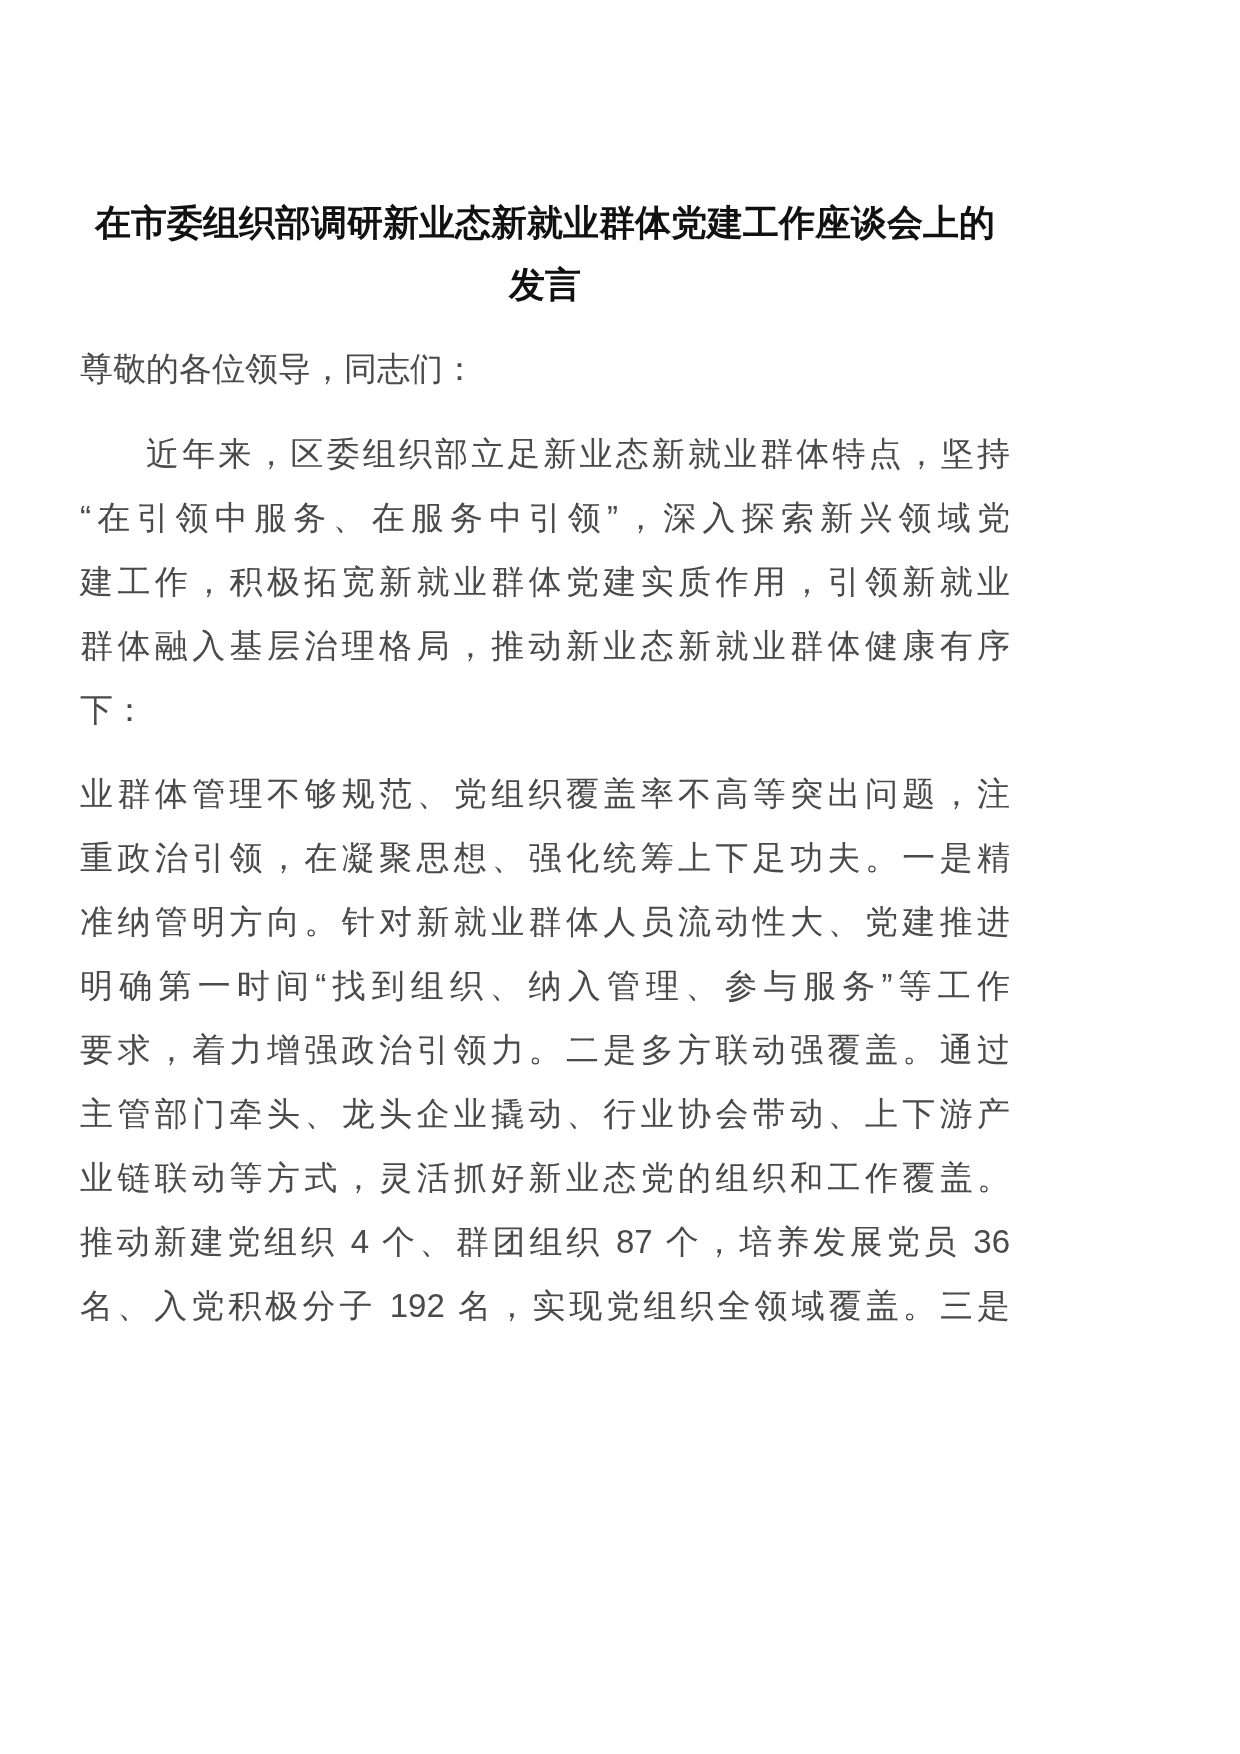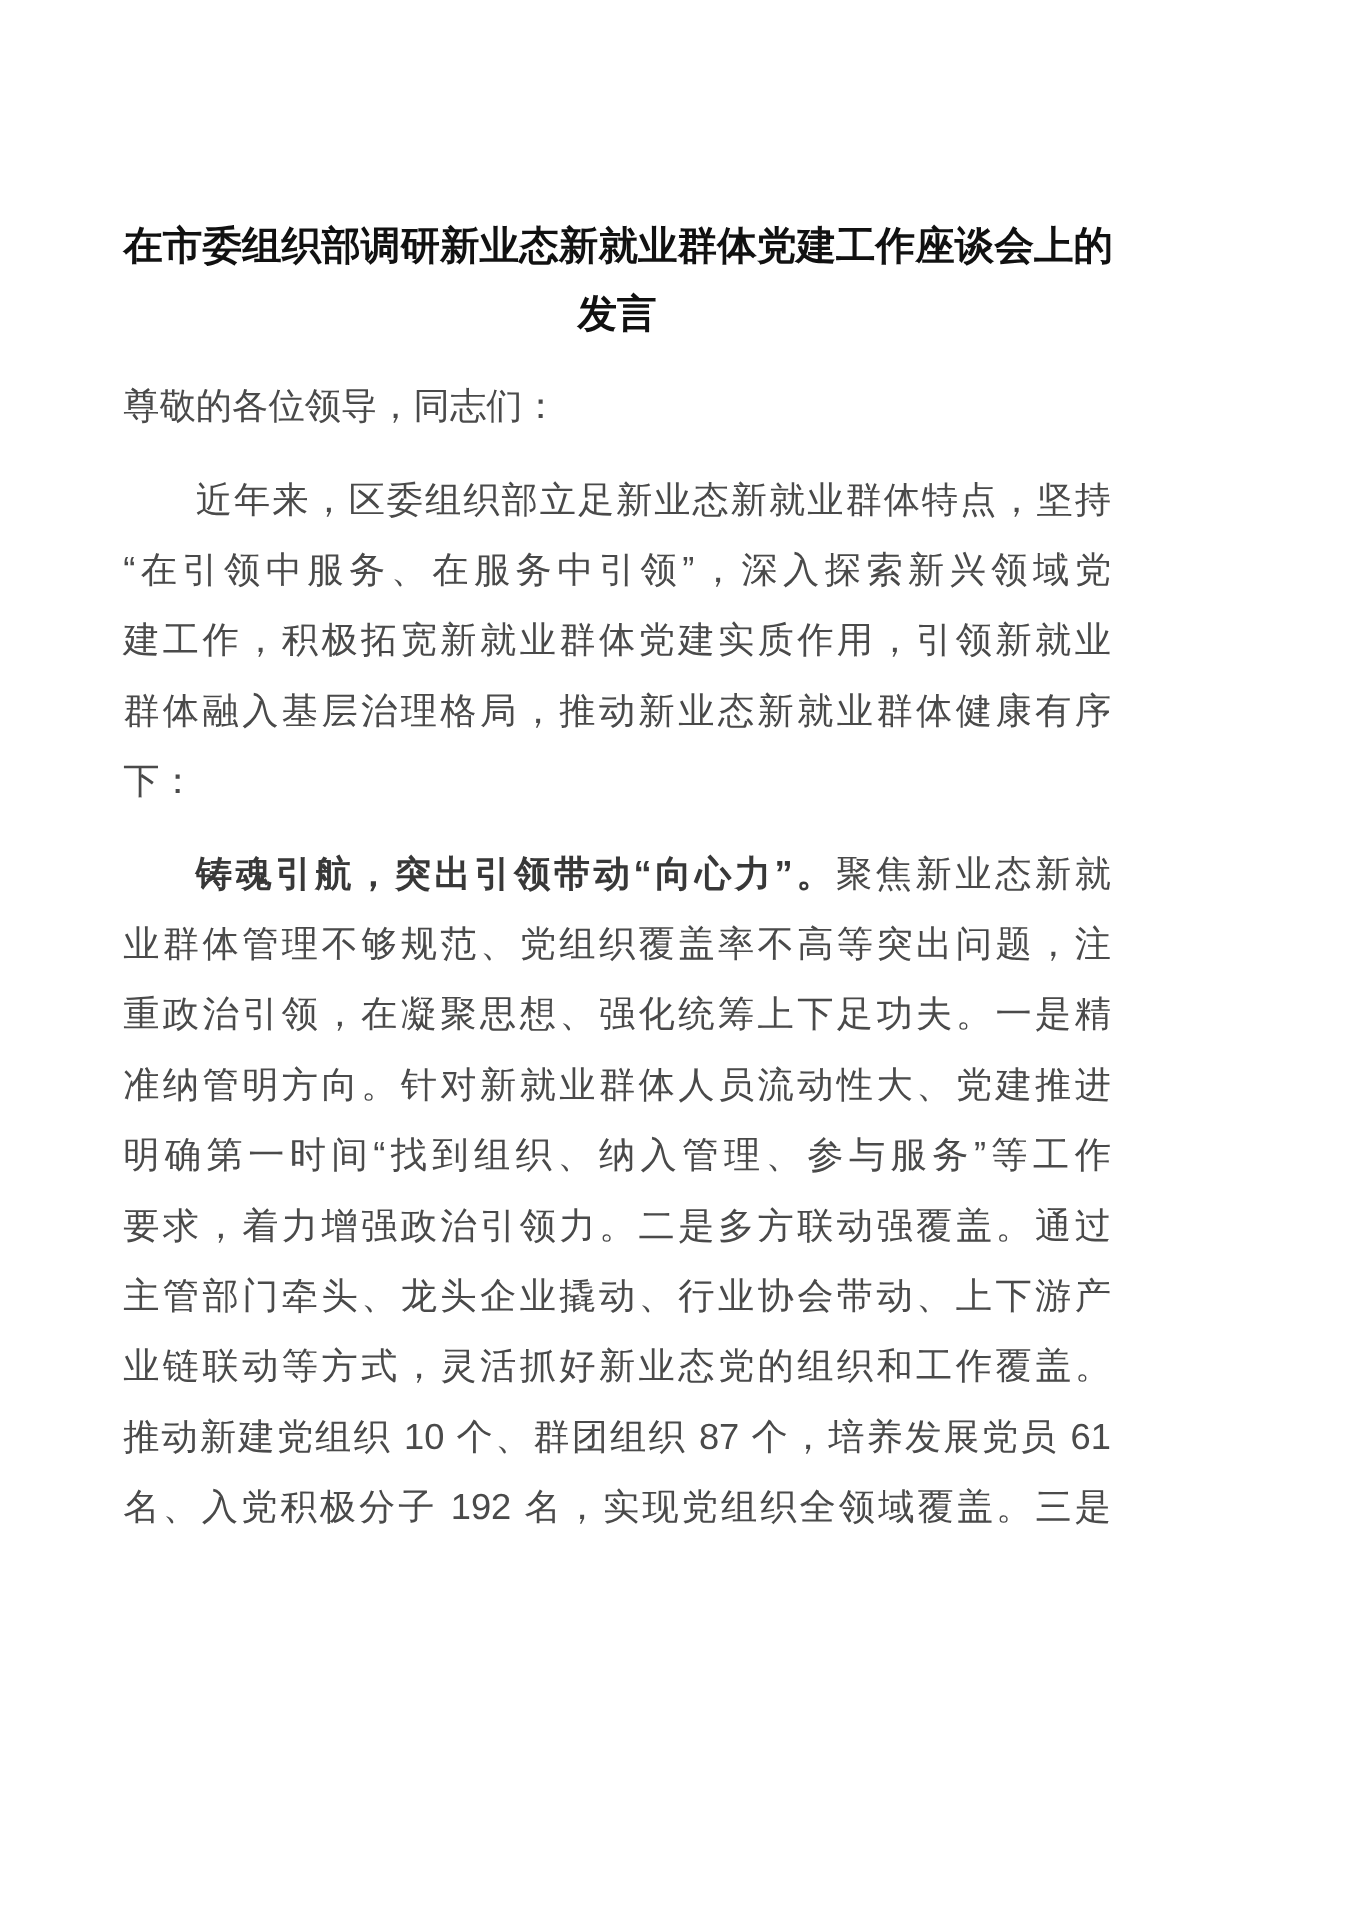--- a/index.html
+++ b/index.html
@@ -6,21 +6,21 @@
     margin: 0;
     padding: 0;
     background: #ffffff;
   }
   .page {
     position: relative;
     width: 1196px;
     height: 1754px;
     background: #ffffff;
     box-sizing: border-box;
-    padding: 192px 186px 0 112px;
+    padding: 192px 186px 0 80px;
     overflow: hidden;
     font-family: "Liberation Sans", sans-serif;
   }
   .doc-title {
     margin: 0 0 21px 0;
     font-size: 36px;
     line-height: 62px;
     font-weight: 700;
     color: #111111;
     text-align: center;
@@ -70,25 +70,24 @@
 
   <div class="para">
     <div class="line first">近年来，区委组织部立足新业态新就业群体特点，坚持</div>
     <div class="line">“在引领中服务、在服务中引领”，深入探索新兴领域党</div>
     <div class="line">建工作，积极拓宽新就业群体党建实质作用，引领新就业</div>
     <div class="line">群体融入基层治理格局，推动新业态新就业群体健康有序</div>
     <div class="line short">下：</div>
   </div>
 
   <div class="para">
-    <div class="line first"><span class="bold-lead">铸魂引航，突出引领带动“向心力”。</span><span>聚焦新业态新就</span></div>
     <div class="line">业群体管理不够规范、党组织覆盖率不高等突出问题，注</div>
     <div class="line">重政治引领，在凝聚思想、强化统筹上下足功夫。一是精</div>
     <div class="line">准纳管明方向。针对新就业群体人员流动性大、党建推进</div>
     <div class="line">明确第一时间“找到组织、纳入管理、参与服务”等工作</div>
     <div class="line">要求，着力增强政治引领力。二是多方联动强覆盖。通过</div>
     <div class="line">主管部门牵头、龙头企业撬动、行业协会带动、上下游产</div>
     <div class="line">业链联动等方式，灵活抓好新业态党的组织和工作覆盖。</div>
-    <div class="line">推动新建党组织 10 个、群团组织 87 个，培养发展党员 61</div>
+    <div class="line">推动新建党组织 4 个、群团组织 87 个，培养发展党员 36</div>
     <div class="line">名、入党积极分子 192 名，实现党组织全领域覆盖。三是</div>
   </div>
 
 </div>
 
 </body></html>

